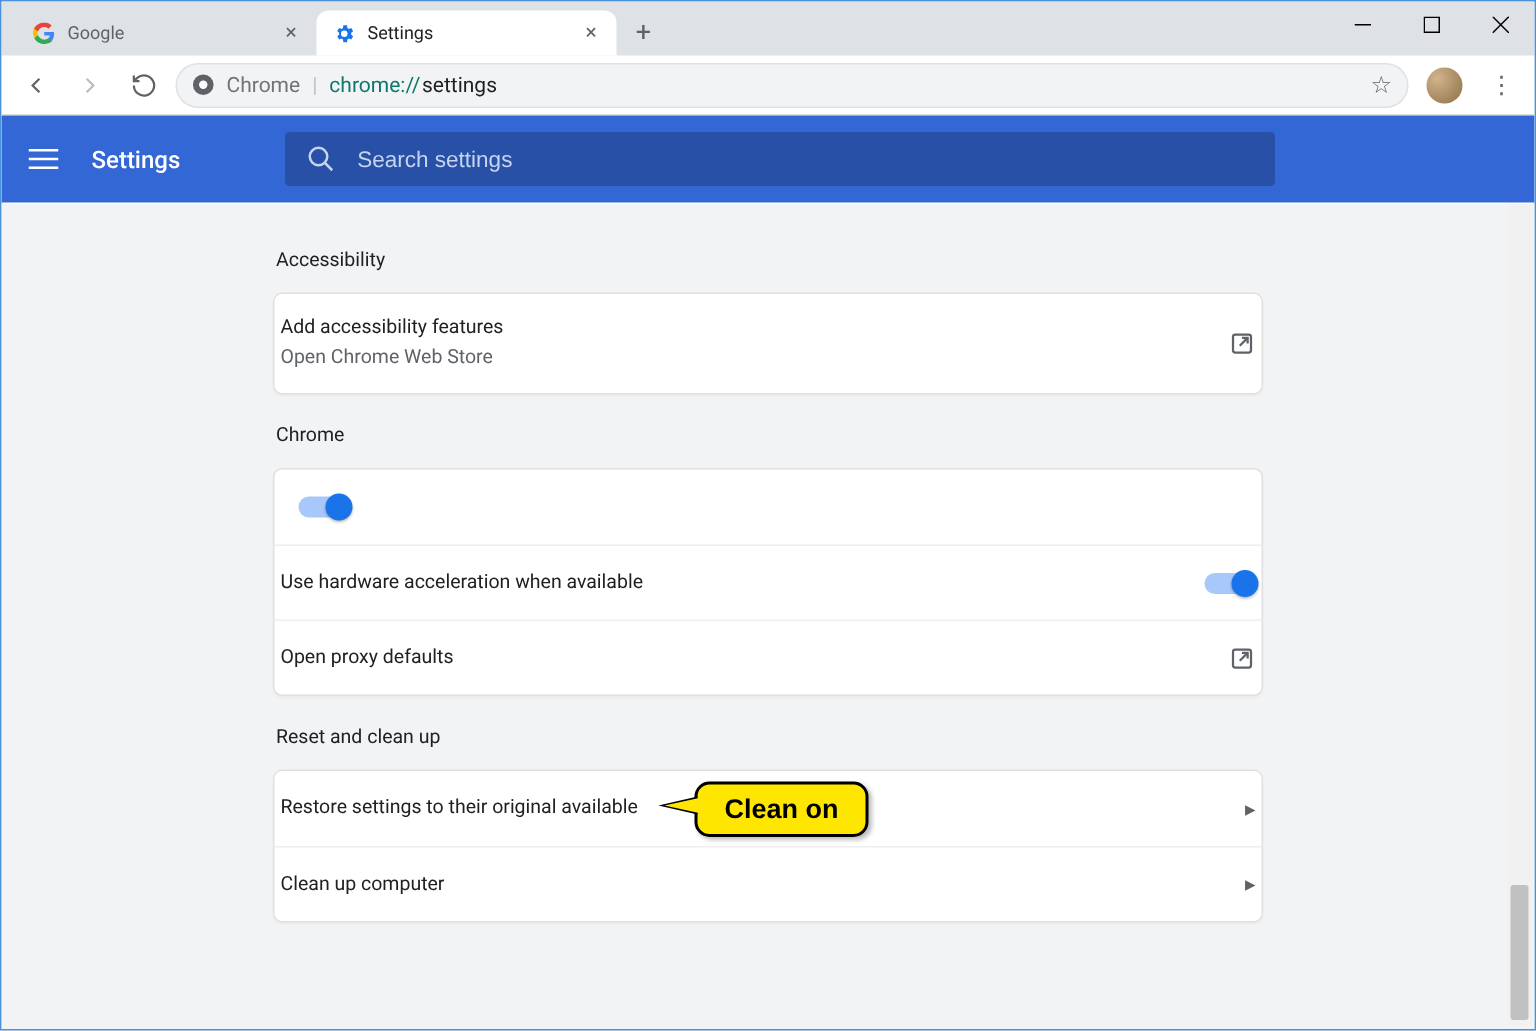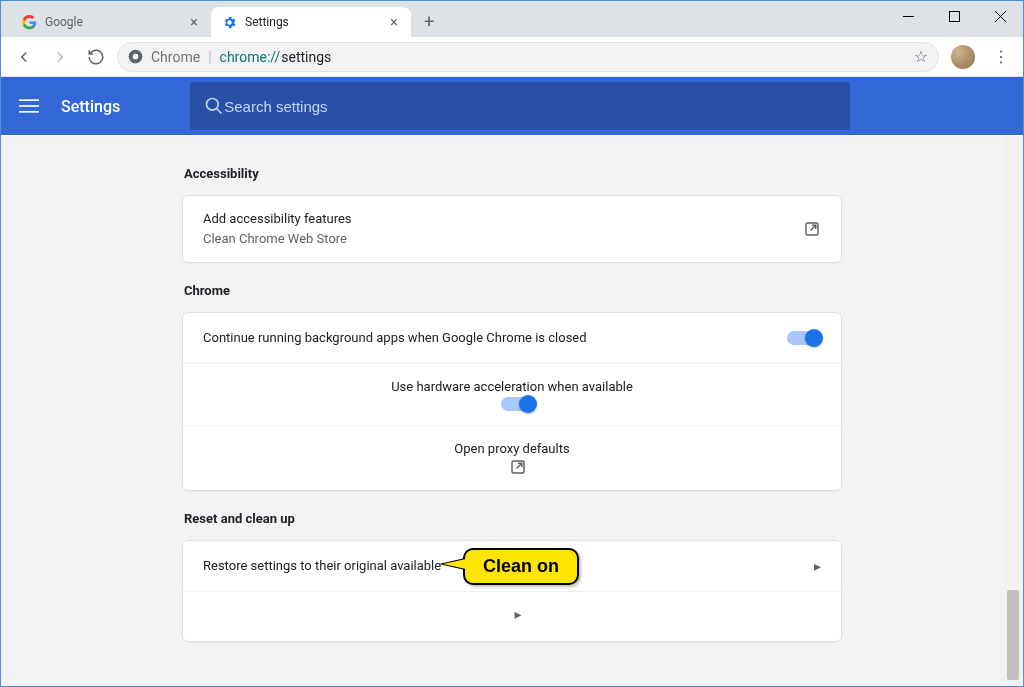--- a/index.html
+++ b/index.html
@@ -114,26 +114,27 @@
     .hamburger {
       color:#fff; font-size:20px; cursor:pointer;
       display:flex; align-items:center;
     }
     .header-title {
       color:#fff; font-size:16px; font-weight:500;
     }
     .search-box {
       flex: 0 1 660px;
       margin-left: 48px;
-      height: 48px;
+      height: 36px;
       background: #2850a7;
       border-radius: 3px;
       display:flex;
       align-items:center;
       padding: 0 14px;
+      gap: 14px;
     }
     .search-box input {
       background: transparent;
       border: none;
       outline: none;
       color: #fff;
       font-size: 15px;
       flex:1;
     }
     .search-box input::placeholder { color: #c6d4f0;}
@@ -150,43 +151,43 @@
       overflow-y: auto;
     }
     .content-inner {
       width: 660px;
       margin: 0 auto;
       padding: 20px 0 40px 0;
     }
     .section-title {
       font-size: 13px;
       color:#202124;
-      font-weight: 700;
+      font-weight: 400;
       margin: 20px 0 14px 2px;
     }
     .section-title.first { margin-top: 10px; }
 
     .card {
       background:#fff;
       border: 1px solid #e0e0e0;
       border-radius: 6px;
       box-shadow: 0 1px 2px rgba(0,0,0,0.04);
       overflow:hidden;
     }
     .row {
       display:flex;
       align-items:center;
-      padding: 14px 20px;
+      padding: 14px 4px;
       min-height: 50px;
       font-size: 13px;
       color:#202124;
       cursor:pointer;
       position:relative;
     }
-    .row + .row { border-top: 1px solid #eee; flex-direction: column; }
+    .row + .row { border-top: 1px solid #eee; }
     .row .row-text { flex:1; line-height:1.4;}
     .row .row-sub { color:#5f6368; font-size:13px; margin-top:2px;}
     .row .row-right { margin-left:12px; display:flex; align-items:center;}
 
     .toggle {
       width: 34px; height: 14px; border-radius: 7px;
       background:#a8c7fa; position:relative;
     }
     .toggle .knob {
       width: 18px; height:18px; border-radius:50%;
@@ -343,36 +344,35 @@
 </div>
 
 <div class="content-area">
   <div class="content-inner">
 
     <div class="section-title first">Accessibility</div>
     <div class="card">
       <div class="row">
         <div class="row-text">
           <div>Add accessibility features</div>
-          <div class="row-sub">Clean Chrome Web Store</div>
+          <div class="row-sub">Open Chrome Web Store</div>
         </div>
         <div class="row-right ext-icon">
           <svg width="18" height="18" viewBox="0 0 24 24" fill="none" stroke="#5f6368" stroke-width="2">
               <rect x="4" y="4" width="16" height="16" rx="2"></rect>
               <polyline points="10 14 17 7"></polyline>
               <polyline points="12 7 17 7 17 12"></polyline>
             </svg>
         </div>
       </div>
     </div>
 
     <div class="section-title">Chrome</div>
     <div class="card">
       <div class="row">
-        <div class="row-text">Continue running background apps when Google Chrome is closed</div>
         <div class="row-right">
           <div class="toggle">
               <div class="knob"></div>
             </div>
         </div>
       </div>
       <div class="row">
         <div class="row-text">Use hardware acceleration when available</div>
         <div class="row-right">
           <div class="toggle">
@@ -397,20 +397,21 @@
       <div class="row">
         <div class="row-text">Restore settings to their original available</div>
         <div class="row-right chev">▸</div>
         <div class="callout" style="left:280px; top:7px;">
           <div class="callout-tail t1"></div>
           <div class="callout-tail t2"></div>
           <span>Clean on</span>
         </div>
       </div>
       <div class="row">
+        <div class="row-text">Clean up computer</div>
         <div class="row-right chev">▸</div>
       </div>
     </div>
 
   </div>
 </div>
 
 <div class="fake-scroll">
   <div class="fake-thumb"></div>
 </div>

